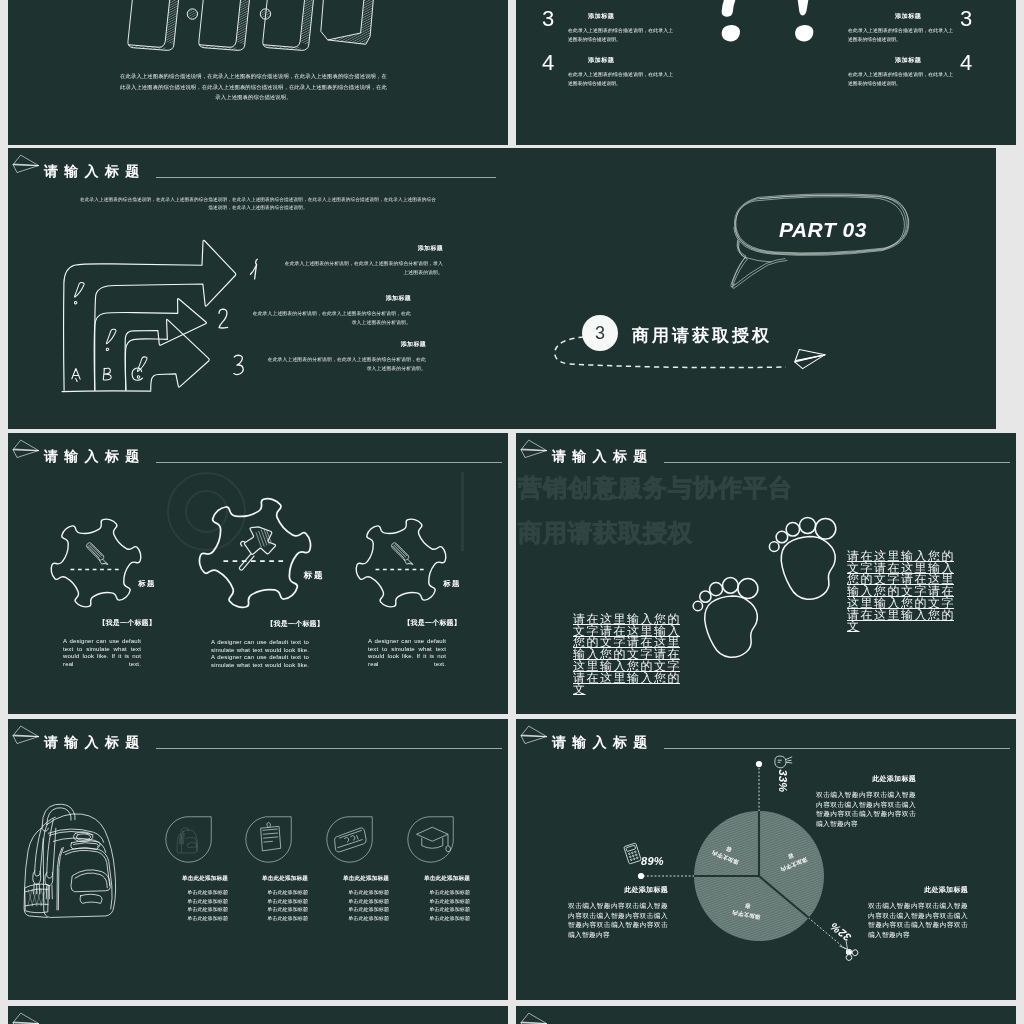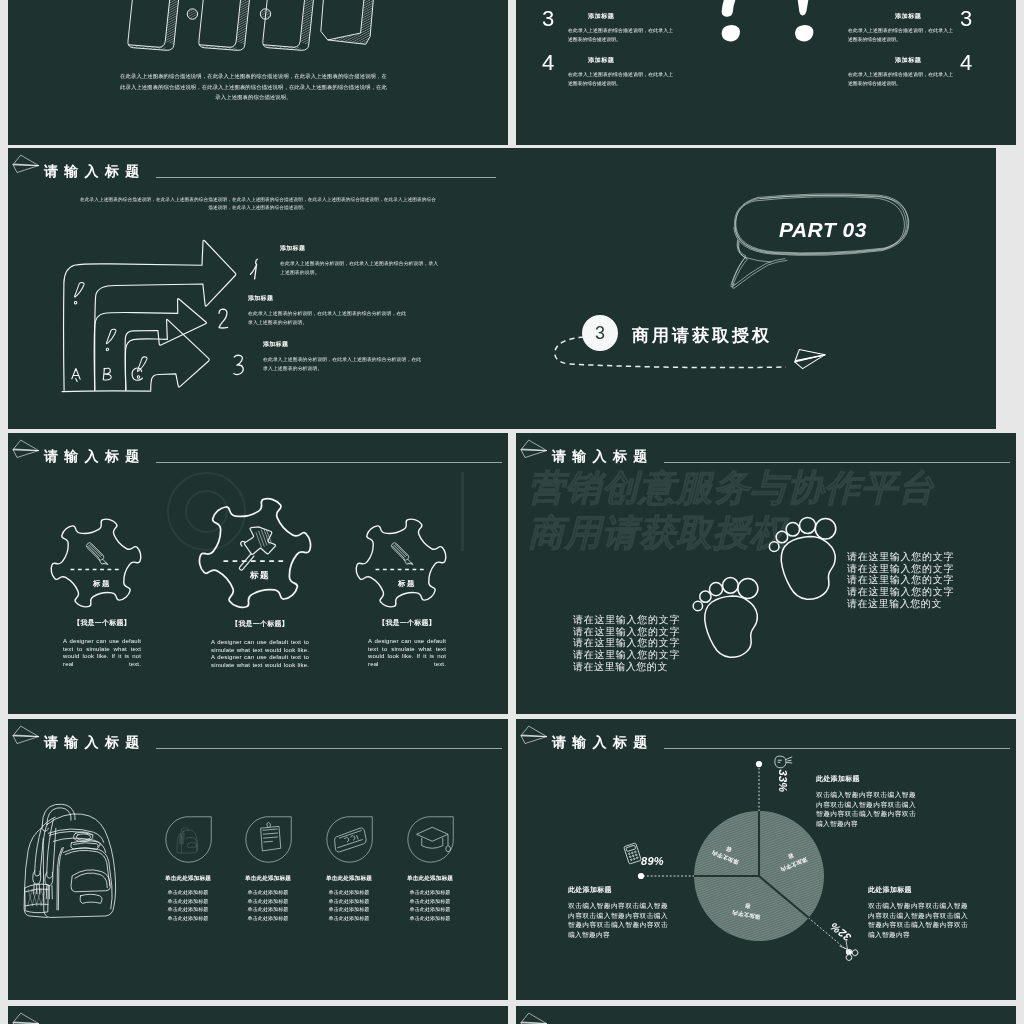--- a/index.html
+++ b/index.html
@@ -8,21 +8,21 @@
   .page { position:relative; width:1024px; height:1024px; }
   .slide { position:absolute; width:500px; height:281px; background:#1e3330; overflow:hidden; color:#fff; }
 
   
   .hdr { position:absolute; left:0; top:0; width:100%; height:34px; }
   .plane { position:absolute; left:4px; top:6px; width:30px; height:21px; }
   .hdr-title { position:absolute; left:36px; top:16px; font-size:14px; letter-spacing:6.3px;
      font-weight:700; white-space:nowrap; line-height:1; }
   .hdr-rule { position:absolute; left:148px; top:29px; right:6px; height:1px; background:rgba(233,240,238,.62); }
 
-  .cn { font-family:"Liberation Sans", sans-serif; }
+  .cn { font-family:"Liberation Sans", sans-serif;text-align:right; }
   .body-txt { font-size:4.6px; line-height:1.85; color:rgba(255,255,255,.93); letter-spacing:.15px; }
 
   svg { display:block; overflow:visible; }
 
   
   .s3-para { position:absolute; left:70px; top:48px; width:360px; text-align:center; }
 
   
   .s1-para { position:absolute; left:110px; top:207px; width:271px; text-align:center; font-size:5.3px; line-height:10.7px; letter-spacing:.15px; }
   .q-row { position:absolute; left:0; width:100%; height:44px; }
@@ -50,26 +50,26 @@
   .card-t { font-size:6px; line-height:7.6px; letter-spacing:.15px; margin-top:10px; padding:0 15px; color:rgba(255,255,255,.95); text-align:justify; text-align-last:justify; }
 
   
   .wm-logo { position:absolute; left:131px; top:30px; width:340px; height:110px; }
   .wm-ring { position:absolute; border-radius:50%; border:2.6px solid rgba(255,255,255,.055); }
   .wm-ring1 { left:28px; top:9px; width:79px; height:79px; }
   .wm-ring2 { left:46px; top:27px; width:43px; height:43px; }
   .wm-text { position:absolute; left:135px; top:-1px; font-size:80px; line-height:88px; letter-spacing:8px;
              color:transparent; -webkit-text-stroke:2.4px rgba(255,255,255,.055); font-weight:700; }
   .wm-bar { position:absolute; left:322px; top:9px; width:2.6px; height:79px; background:rgba(255,255,255,.055); }
-  .wm-line { position:absolute; left:12px; font-size:36px; line-height:30px; font-weight:700; letter-spacing:1px;
-             color:transparent; -webkit-text-stroke:0.9px rgba(214,232,226,.10); paint-order:stroke; white-space:nowrap;font-style:italic; }
-
-  
-  .foot-txt { position:absolute; font-size:10px; line-height:11.7px; letter-spacing:.55px;
-              color:rgba(255,255,255,.95); text-align:justify; text-align-last:left; }
+  .wm-line { position:absolute; left:2px; font-size:24px; line-height:30px; font-weight:700; letter-spacing:1px;
+             color:transparent; -webkit-text-stroke:0.9px rgba(214,232,226,.10); paint-order:stroke; white-space:nowrap; }
+
+  
+  .foot-txt { position:absolute; font-size:12px; line-height:11.7px; letter-spacing:.55px;
+              color:rgba(255,255,255,.95); text-align:justify; text-align-last:left;text-decoration:underline; }
 
   
   .bp-item { position:absolute; top:96px; width:80px; text-align:center; }
   .bp-ic { display:block; width:49px; height:49px; margin:0 auto; }
   .bp-h { font-size:5.6px; font-weight:700; letter-spacing:.15px; margin-top:11px; }
   .bp-t { font-size:5px; line-height:8.5px; letter-spacing:.1px; margin-top:5px; white-space:pre-line; }
 
   
   .pie-slice-label { position:absolute; font-size:5.4px; line-height:9px; width:34px; text-align:center;
                      letter-spacing:.3px; color:#fff; font-weight:700; }

